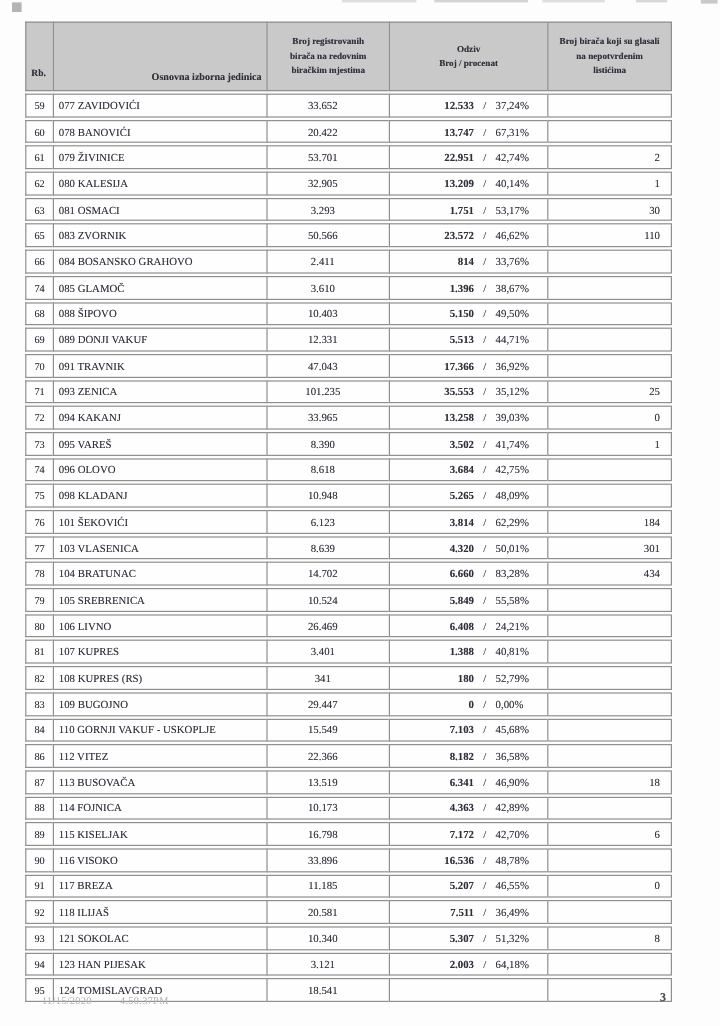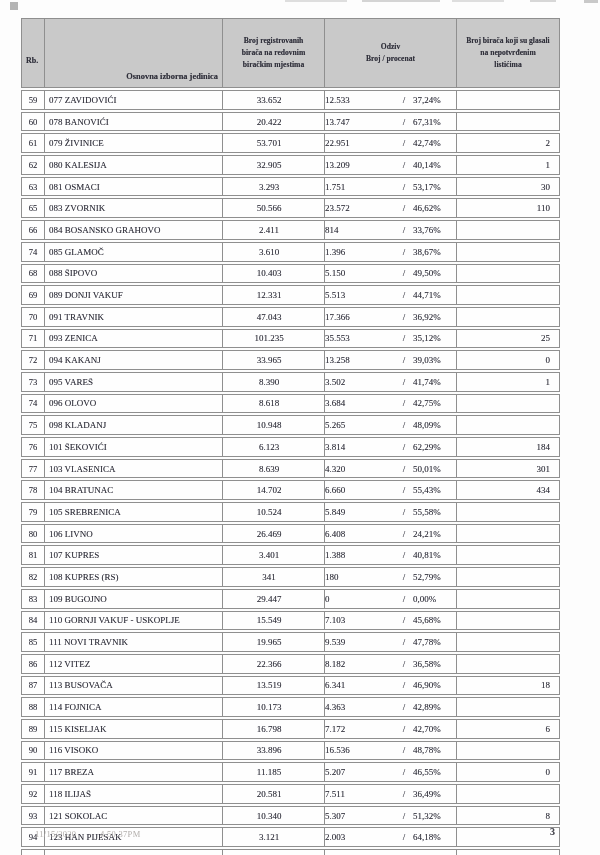--- a/index.html
+++ b/index.html
@@ -61,21 +61,21 @@
     font-weight: bold;
     font-size: 7.6px;
     line-height: 1.55;
     padding: 2px 4px;
     text-shadow: 0 0 0.5px rgba(40,40,60,0.45);
   }
   th.h-rb {
     vertical-align: bottom;
     text-align: left;
     font-size: 8px;
-    padding-bottom: 20px;
+    padding-bottom: 8px;
   }
   th.h-name {
     vertical-align: bottom;
     text-align: right;
     font-size: 8.4px;
     padding-bottom: 4px;
     margin-left: 15px;
   }
   th.h-center {
     vertical-align: middle;
@@ -91,22 +91,23 @@
   td.c-name { text-align: left; padding-left: 4px; font-size: 9px; }
   td.c-reg  { text-align: center; padding-right: 9px; }
   td.c-unconf { text-align: right; padding-right: 9px; }
   td.c-odziv .odziv-wrap {
     display: flex;
     align-items: center;
     height: 100%;
   }
   td.c-odziv .num {
     width: 70px;
-    text-align: left;
+    text-align: right;
     flex: none;
+    font-weight: bold;
   }
   td.c-odziv .slash {
     width: 18px;
     text-align: center;
     flex: none;
   }
   td.c-odziv .pct {
     flex: 1;
     text-align: left;
   }
@@ -405,21 +406,21 @@
           <td class="c-unconf">301</td>
         </tr>
         <tr>
           <td class="c-rb">78</td>
           <td class="c-name">104 BRATUNAC</td>
           <td class="c-reg">14.702</td>
           <td class="c-odziv">
             <div class="odziv-wrap">
               <span class="num">6.660</span>
               <span class="slash">/</span>
-              <span class="pct">55,43%</span>
+              <span class="pct">83,28%</span>
             </div>
           </td>
           <td class="c-unconf">434</td>
         </tr>
         <tr>
           <td class="c-rb">79</td>
           <td class="c-name">105 SREBRENICA</td>
           <td class="c-reg">10.524</td>
           <td class="c-odziv">
             <div class="odziv-wrap">
@@ -484,33 +485,20 @@
         </tr>
         <tr>
           <td class="c-rb">84</td>
           <td class="c-name">110 GORNJI VAKUF - USKOPLJE</td>
           <td class="c-reg">15.549</td>
           <td class="c-odziv">
             <div class="odziv-wrap">
               <span class="num">7.103</span>
               <span class="slash">/</span>
               <span class="pct">45,68%</span>
-            </div>
-          </td>
-          <td class="c-unconf"></td>
-        </tr>
-        <tr>
-          <td class="c-rb">85</td>
-          <td class="c-name">111 NOVI TRAVNIK</td>
-          <td class="c-reg">19.965</td>
-          <td class="c-odziv">
-            <div class="odziv-wrap">
-              <span class="num">9.539</span>
-              <span class="slash">/</span>
-              <span class="pct">47,78%</span>
             </div>
           </td>
           <td class="c-unconf"></td>
         </tr>
         <tr>
           <td class="c-rb">86</td>
           <td class="c-name">112 VITEZ</td>
           <td class="c-reg">22.366</td>
           <td class="c-odziv">
             <div class="odziv-wrap">

